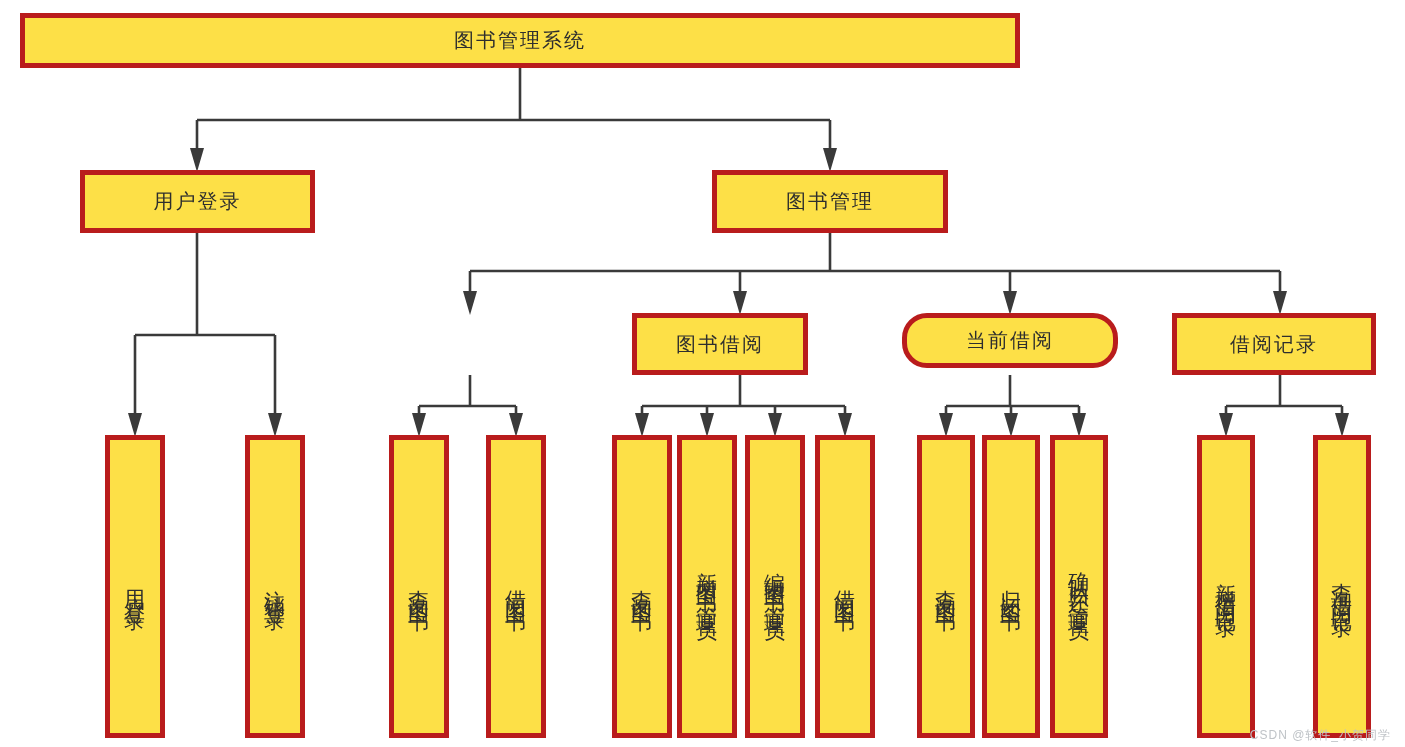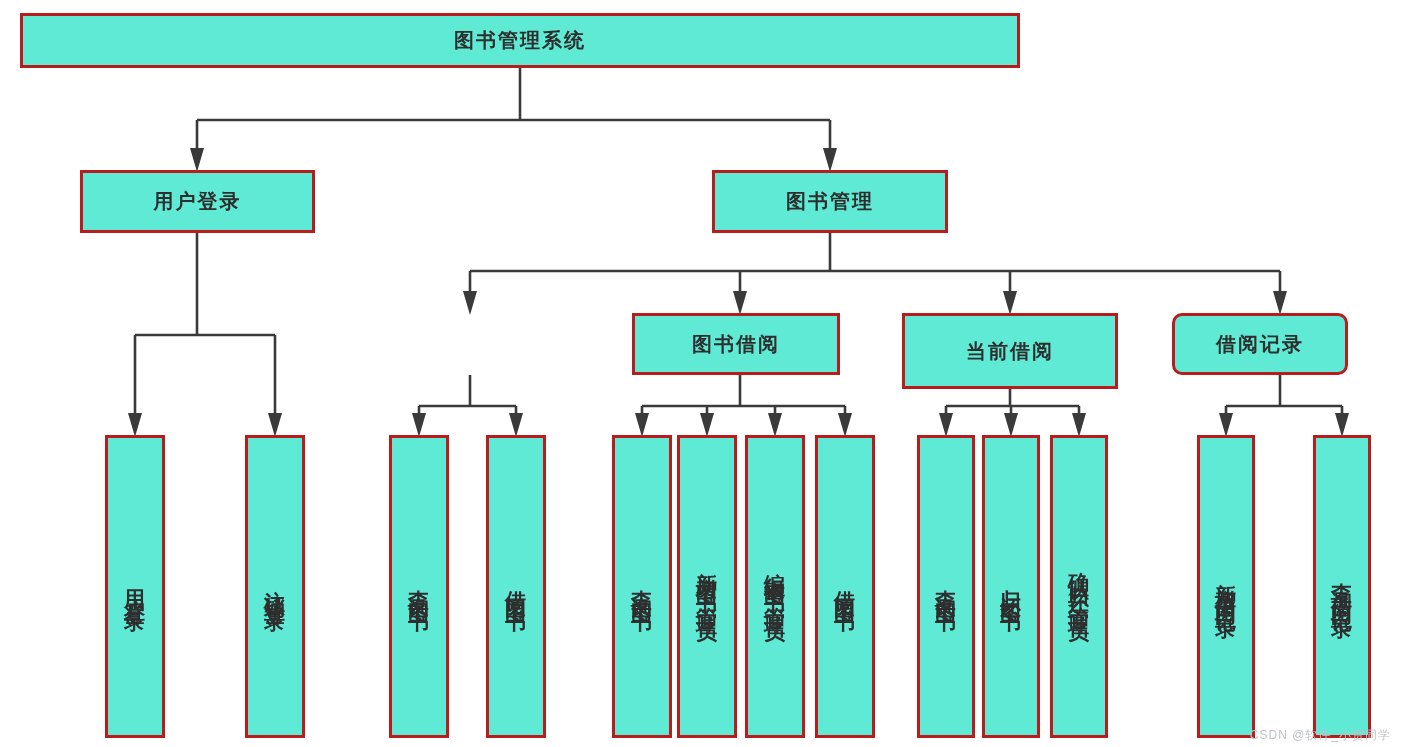--- a/index.html
+++ b/index.html
@@ -19,28 +19,27 @@
     position: absolute;
     left: 0;
     top: 0;
     width: 1405px;
     height: 747px;
     pointer-events: none;
   }
   .node {
     position: absolute;
     box-sizing: border-box;
-    border: 3px solid #b91c1c;
-    background: #5eead4;
+    border: 5px solid #b91c1c;
+    background: #fde047;
     color: #2e2e2e;
     display: flex;
     align-items: center;
     justify-content: center;
     text-align: center;
-    font-weight: bold;
   }
   .hnode {
     font-size: 20px;
     letter-spacing: 2px;
   }
   .leaf {
     writing-mode: vertical-rl;
     text-orientation: mixed;
     font-size: 21px;
     letter-spacing: 7px;
@@ -127,23 +126,23 @@
       <polygon points="1219,413 1233,413 1226,437"></polygon>
       <polygon points="1335,413 1349,413 1342,437"></polygon>
     </g>
   </svg>
 
   <div class="node hnode" style="left:20px; top:13px; width:1000px; height:55px;">图书管理系统</div>
 
   <div class="node hnode" style="left:80px; top:170px; width:235px; height:63px;">用户登录</div>
   <div class="node hnode" style="left:712px; top:170px; width:236px; height:63px;text-align:right;">图书管理</div>
 
-  <div class="node hnode" style="left:632px; top:313px; width:208px; height:62px;">图书借阅</div>
-  <div class="node hnode" style="left:902px; top:313px; width:216px; height:76px;">当前借阅</div>
-  <div class="node hnode" style="left:1172px; top:313px; width:176px; height:62px;border-radius:10px;">借阅记录</div>
+  <div class="node hnode" style="left:632px; top:313px; width:176px; height:62px;">图书借阅</div>
+  <div class="node hnode" style="left:902px; top:313px; width:216px; height:55px;border-radius:25px;">当前借阅</div>
+  <div class="node hnode" style="left:1172px; top:313px; width:204px; height:62px;">借阅记录</div>
 
   <div class="node leaf" style="left:105px; top:435px; width:60px; height:303px;">用户登录</div>
   <div class="node leaf" style="left:245px; top:435px; width:60px; height:303px;">注销登录</div>
 
   <div class="node leaf" style="left:389px; top:435px; width:60px; height:303px;">查询图书</div>
   <div class="node leaf" style="left:486px; top:435px; width:60px; height:303px;">借阅图书</div>
 
   <div class="node leaf" style="left:612px; top:435px; width:60px; height:303px;">查询图书</div>
   <div class="node leaf" style="left:677px; top:435px; width:60px; height:303px;">新增图书（管理员）</div>
   <div class="node leaf" style="left:745px; top:435px; width:60px; height:303px;">编辑图书（管理员）</div>

